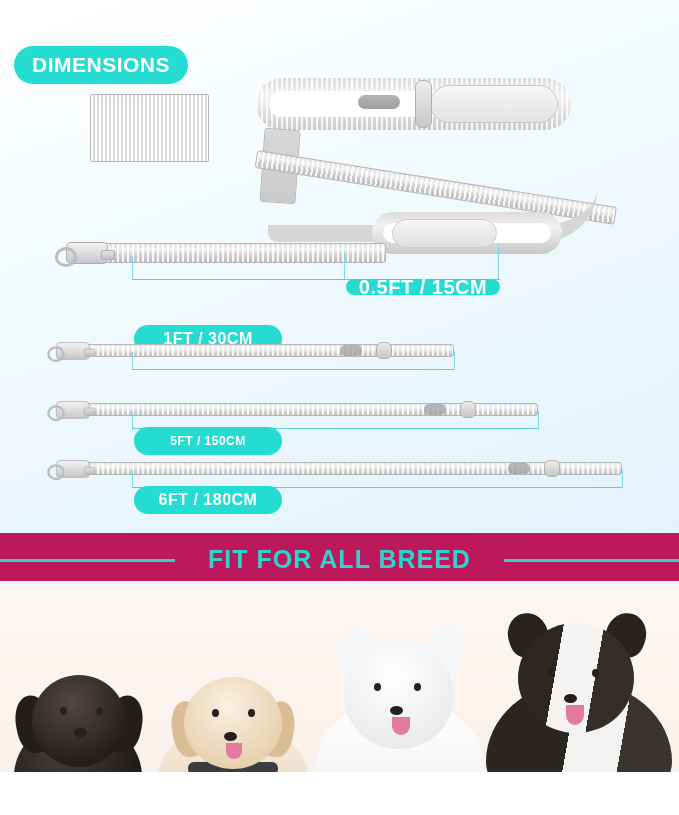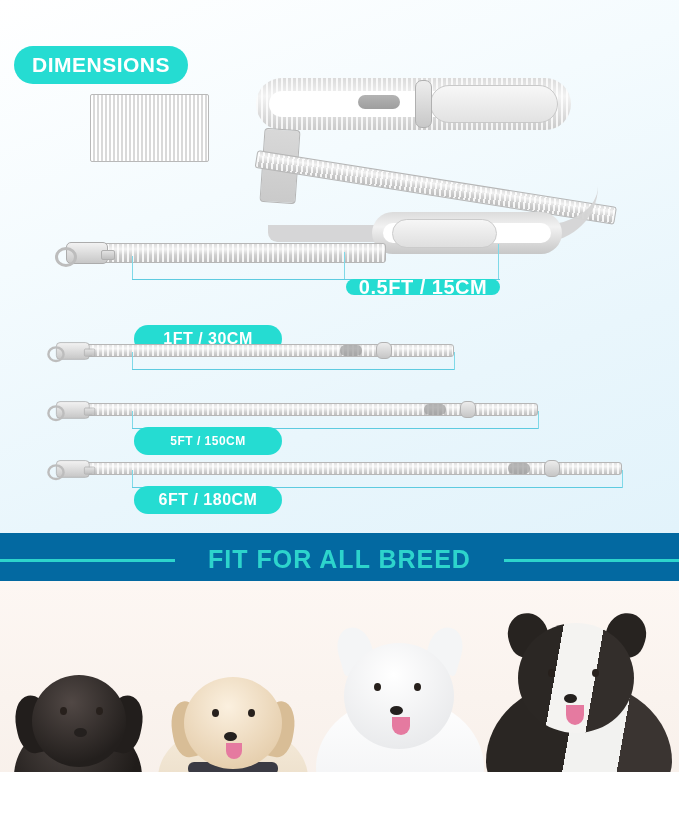--- a/index.html
+++ b/index.html
@@ -217,21 +217,21 @@
     border-radius: 5px;
     background: #9a9a9a;
     opacity: .7;
   }
 
   
   .breed-section {
     position: absolute;
     top: 533px; left: 0;
     width: 679px; height: 239px;
-    background: #0369a1;
+    background: #be185d;
     overflow: hidden;
   }
   .breed-heading {
     position: absolute;
     top: 12px; left: 0; width: 679px;
     text-align: center;
     color: #2dd4cc;
     font-size: 25px;
     font-weight: bold;
     letter-spacing: 1px;

